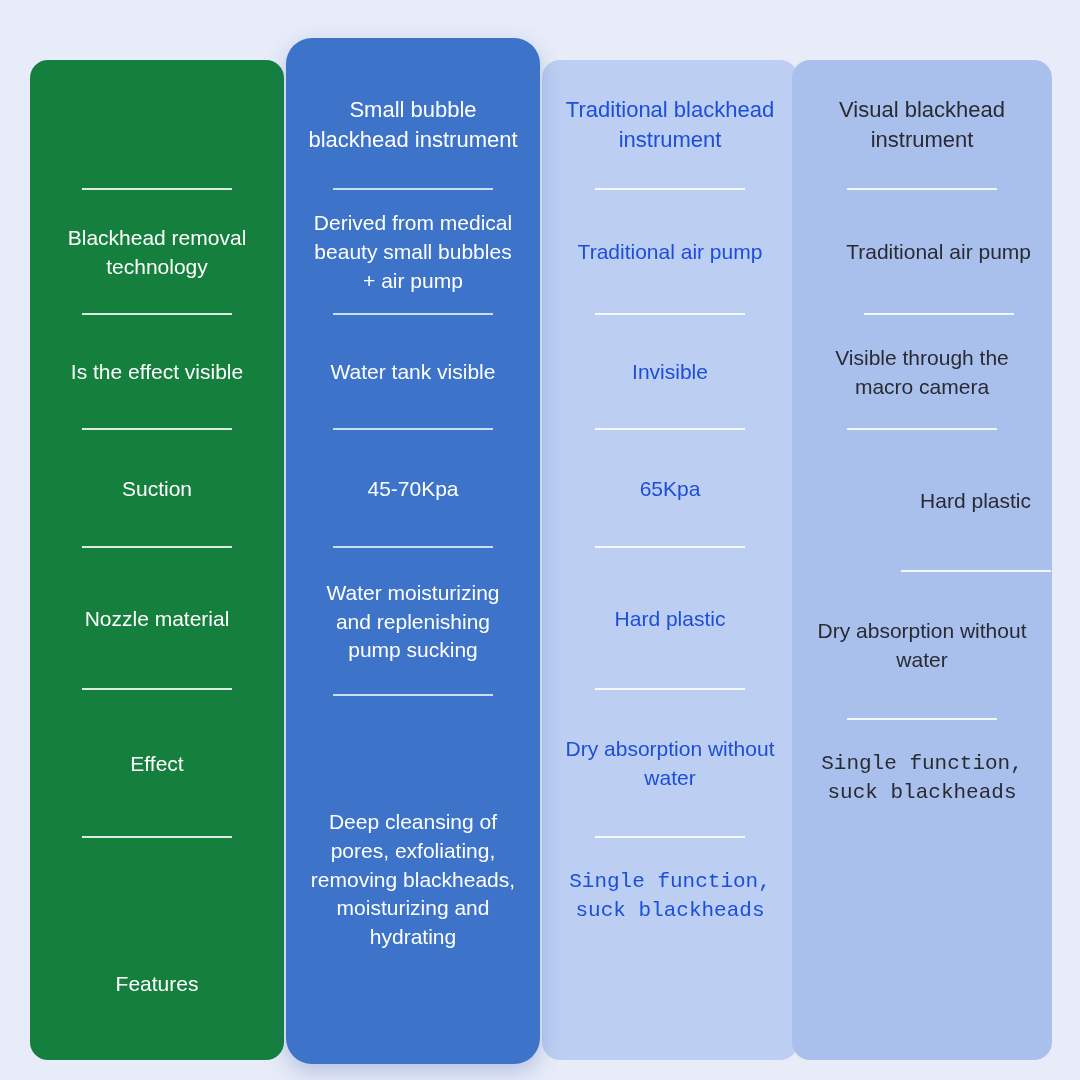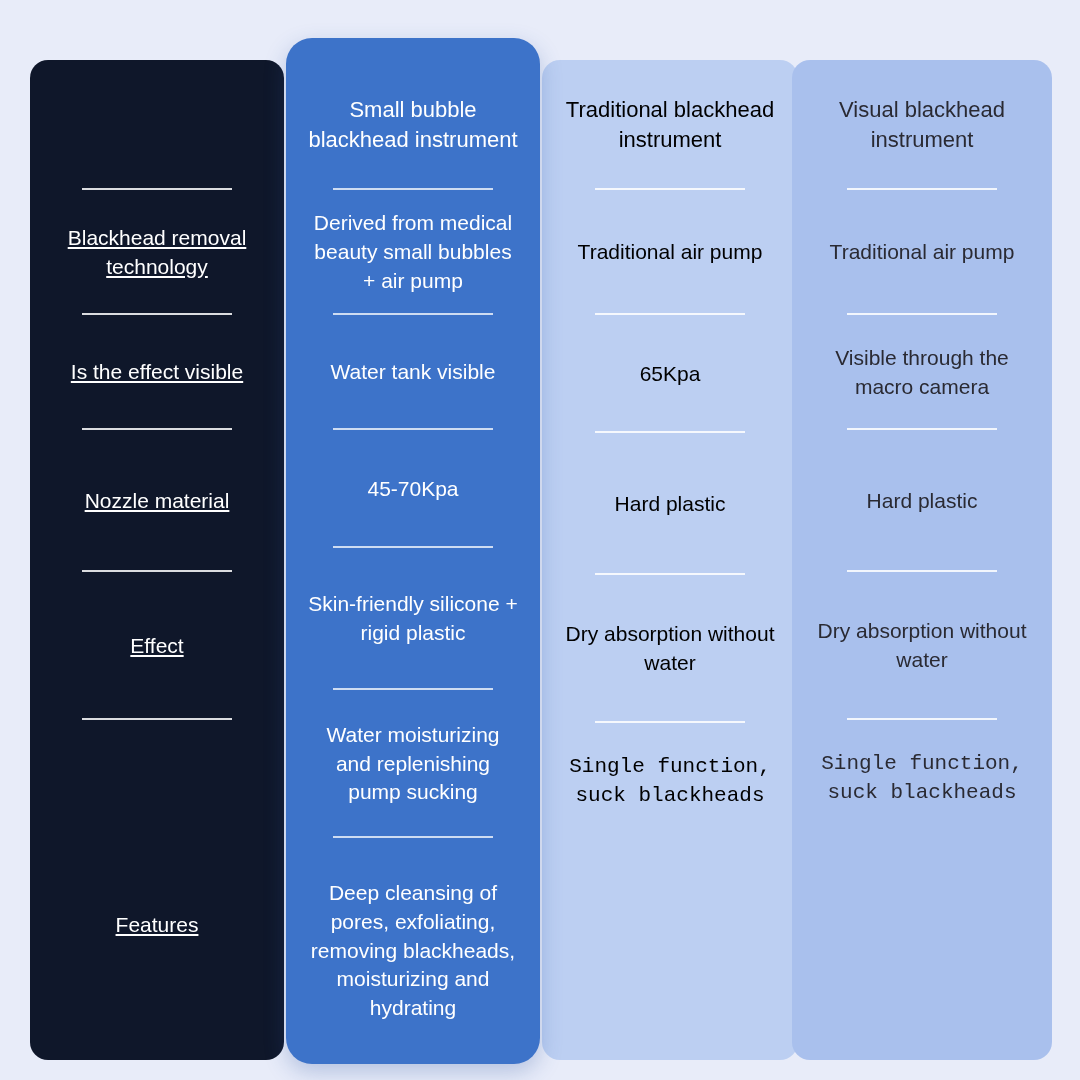--- a/index.html
+++ b/index.html
@@ -19,29 +19,29 @@
   }
   .col {
     position: absolute;
     top: 60px;
     height: 1000px;
     border-radius: 18px;
     display: flex;
     flex-direction: column;
     box-sizing: border-box;
   }
-  .col-labels   { left: 30px;  width: 254px; background: #0f172a; color: #ffffff; text-decoration: underline; }
+  .col-labels   { left: 30px;  width: 254px; background: #15803d; color: #ffffff; }
   .col-featured {
     left: 286px; width: 254px; background: #3d73c9; color: #ffffff;
     top: 38px; height: 1026px; border-radius: 26px; padding-top: 22px;
     box-shadow: 0 8px 22px rgba(45, 85, 160, 0.28);
     z-index: 2;
   }
-  .col-trad     { left: 542px; width: 256px; background: #bccff2; color: #000000; }
-  .col-visual   { left: 792px; width: 260px; background: #a9c0ed; color: #2a2a33; }
+  .col-trad     { left: 542px; width: 256px; background: #bccff2; color: #1d4ed8; }
+  .col-visual   { left: 792px; width: 260px; background: #a9c0ed; color: #2a2a33; align-items: flex-end; }
 
   .row {
     position: relative;
     display: flex;
     align-items: center;
     justify-content: center;
     text-align: center;
     padding: 0 21px;
     box-sizing: border-box;
     font-size: 21px;
@@ -84,20 +84,23 @@
   <section class="col col-labels">
     <div class="row r0 cell">
         <span></span>
       </div>
     <div class="row r1 cell">
         <span>Blackhead removal technology</span>
       </div>
     <div class="row r2 cell">
         <span>Is the effect visible</span>
       </div>
+    <div class="row r3 cell">
+        <span>Suction</span>
+      </div>
     <div class="row r4 cell">
         <span>Nozzle material</span>
       </div>
     <div class="row r5 cell">
         <span>Effect</span>
       </div>
     <div class="row r6 cell">
         <span>Features</span>
       </div>
   </section>
@@ -108,37 +111,37 @@
       </div>
     <div class="row r1 cell">
         <span>Derived from medical beauty small bubbles + air pump</span>
       </div>
     <div class="row r2 cell">
         <span>Water tank visible</span>
       </div>
     <div class="row r3 cell">
         <span>45-70Kpa</span>
       </div>
-    <div class="row r4 cell">
-        <span>Skin-friendly silicone + rigid plastic</span>
-      </div>
     <div class="row r5 cell">
         <span>Water moisturizing and replenishing pump sucking</span>
       </div>
     <div class="row r6 cell">
         <span>Deep cleansing of pores, exfoliating, removing blackheads, moisturizing and hydrating</span>
       </div>
   </section>
 
   <section class="col col-trad">
     <div class="row r0 cell">
         <span>Traditional blackhead instrument</span>
       </div>
     <div class="row r1 cell">
         <span>Traditional air pump</span>
+      </div>
+    <div class="row r2 cell">
+        <span>Invisible</span>
       </div>
     <div class="row r3 cell">
         <span>65Kpa</span>
       </div>
     <div class="row r4 cell">
         <span>Hard plastic</span>
       </div>
     <div class="row r5 cell">
         <span>Dry absorption without water</span>
       </div>

